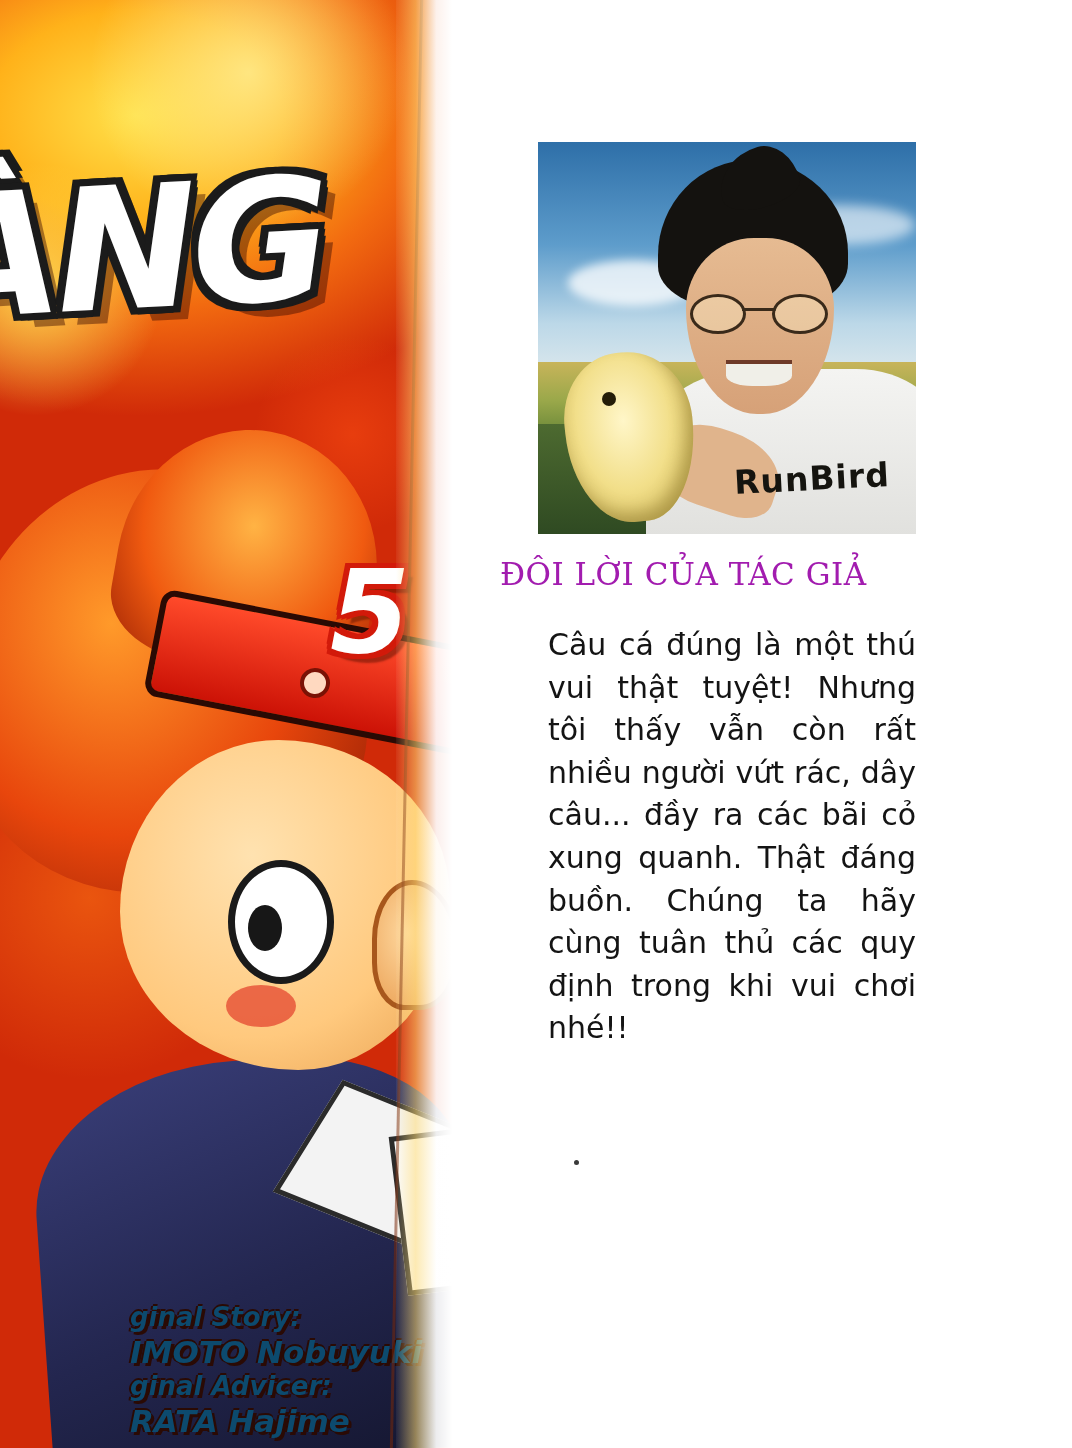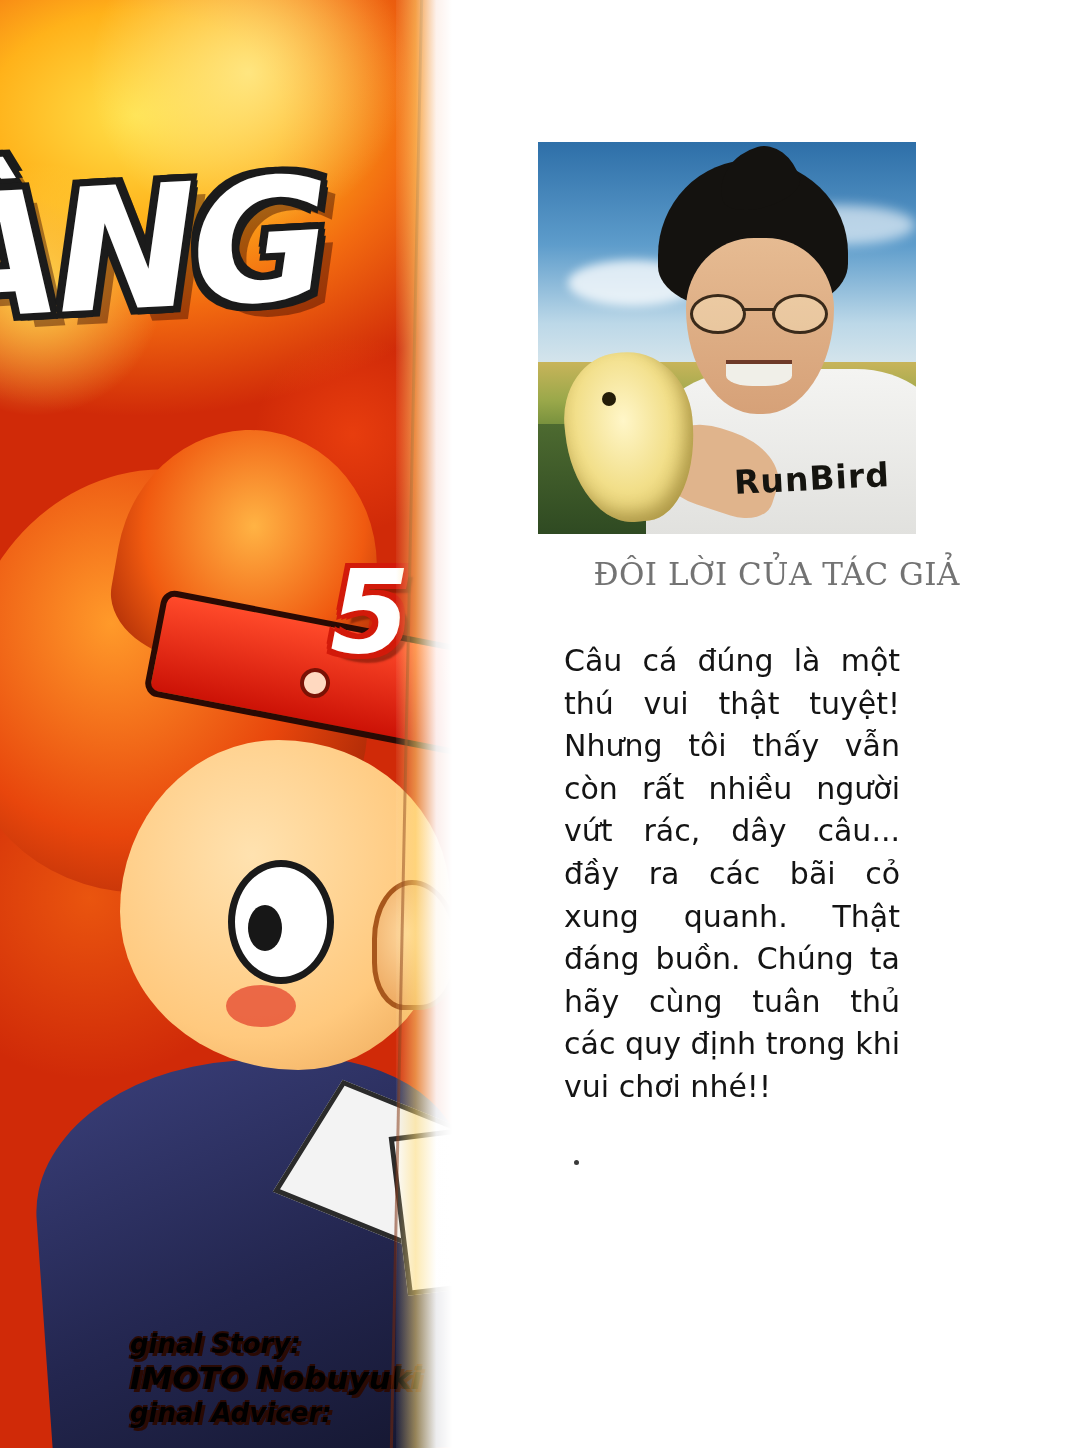--- a/index.html
+++ b/index.html
@@ -215,26 +215,26 @@
     height: 150px;
     background: #fafafa;
     border: 5px solid #2b2b2b;
     transform: rotate(-7deg);
   }
 
   
   .cover-credits {
     position: absolute;
     left: 130px;
-    bottom: 18px;
+    bottom: 7px;
     width: 330px;
     font-family: "DejaVu Sans", sans-serif;
     font-style: italic;
     font-weight: bold;
-    color: #000000;
+    color: #0c4a6e;
     text-shadow: 3px 3px 0 #2a0a04, -2px 0 0 #2a0a04, 0 -2px 0 #2a0a04;
     line-height: 1.22;
   }
   .credit-label { font-size: 26px; }
   .credit-name { font-size: 31px; }
 
   
   .author-col {
     position: absolute;
     left: 500px;
@@ -371,40 +371,40 @@
     width: 14px; height: 14px;
     background: #241d08;
     border-radius: 50%;
   }
 
   .author-heading {
     position: absolute;
     left: 0;
     top: 556px;
     width: 460px;
-    text-align: right;
+    text-align: left;
     font-family: "DejaVu Serif", serif;
     font-size: 31px;
     letter-spacing: 0.5px;
-    color: #737373;
+    color: #a21caf;
   }
 
   .author-text {
     position: absolute;
     left: 48px;
     top: 624px;
     width: 368px;
     font-family: "DejaVu Sans", sans-serif;
     font-size: 30px;
     line-height: 1.42;
     color: #141414;
     text-align: justify;
     text-justify: inter-word;
   }
-  .author-text p { margin: 16px; }
+  .author-text p { margin: 0; }
 
   .stray-dot {
     position: absolute;
     left: 74px;
     top: 1160px;
     width: 5px;
     height: 5px;
     background: #3a3a3a;
     border-radius: 50%;
   }
@@ -429,20 +429,21 @@
   <div class="char-collar"></div>
   <div class="char-white-patch"></div>
 
   <div class="cover-logo">ÀNG</div>
   <div class="cover-volume">5</div>
 
   <div class="cover-credits">
     <div class="credit-label">ginal Story:</div>
     <div class="credit-name">IMOTO Nobuyuki</div>
     <div class="credit-label">ginal Advicer:</div>
+    <div class="credit-name">RATA Hajime</div>
   </div>
 
   <div class="cover-spine-line"></div>
   <div class="cover-spine"></div>
 </div>
 
 <div class="author-col">
 
   <div class="author-photo">
     <div class="photo-sky"></div>

